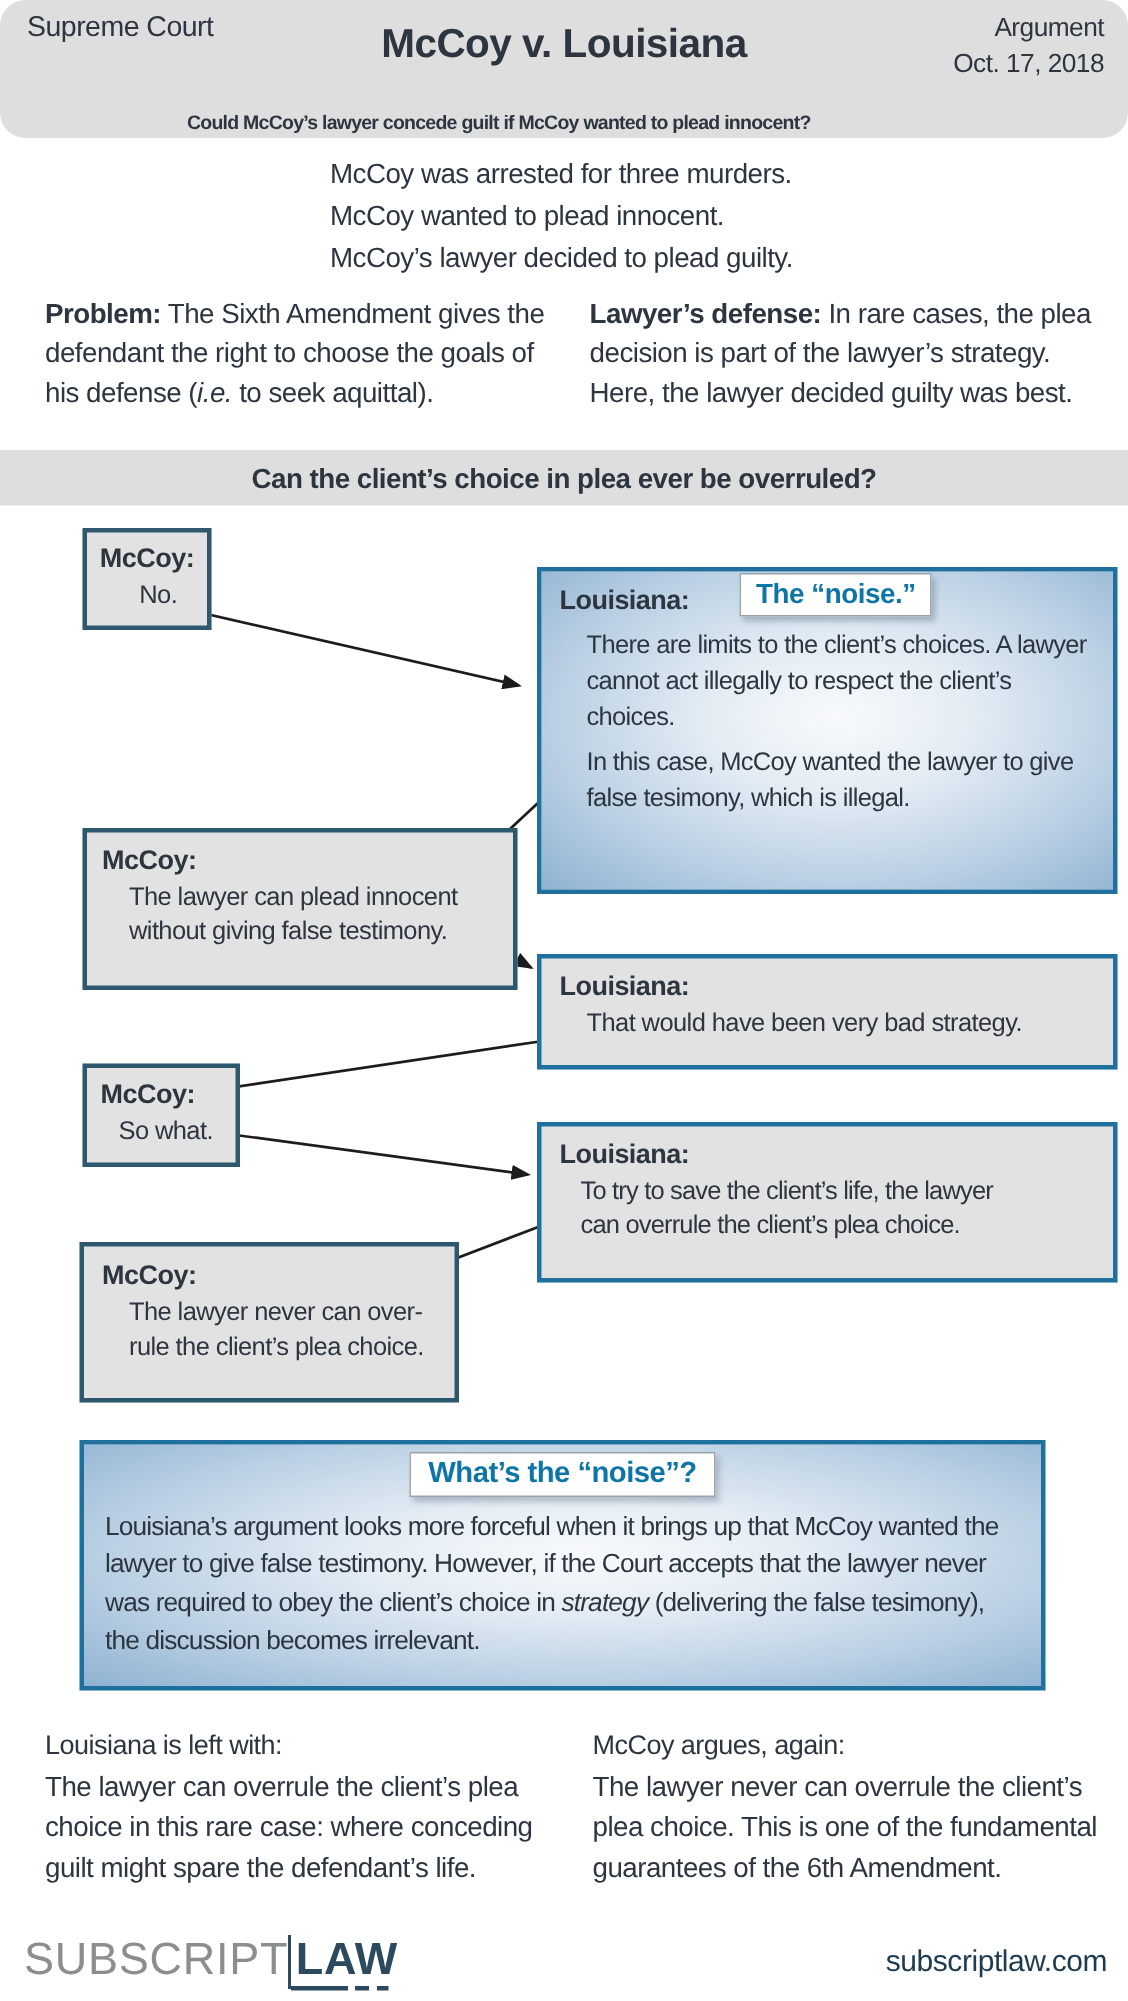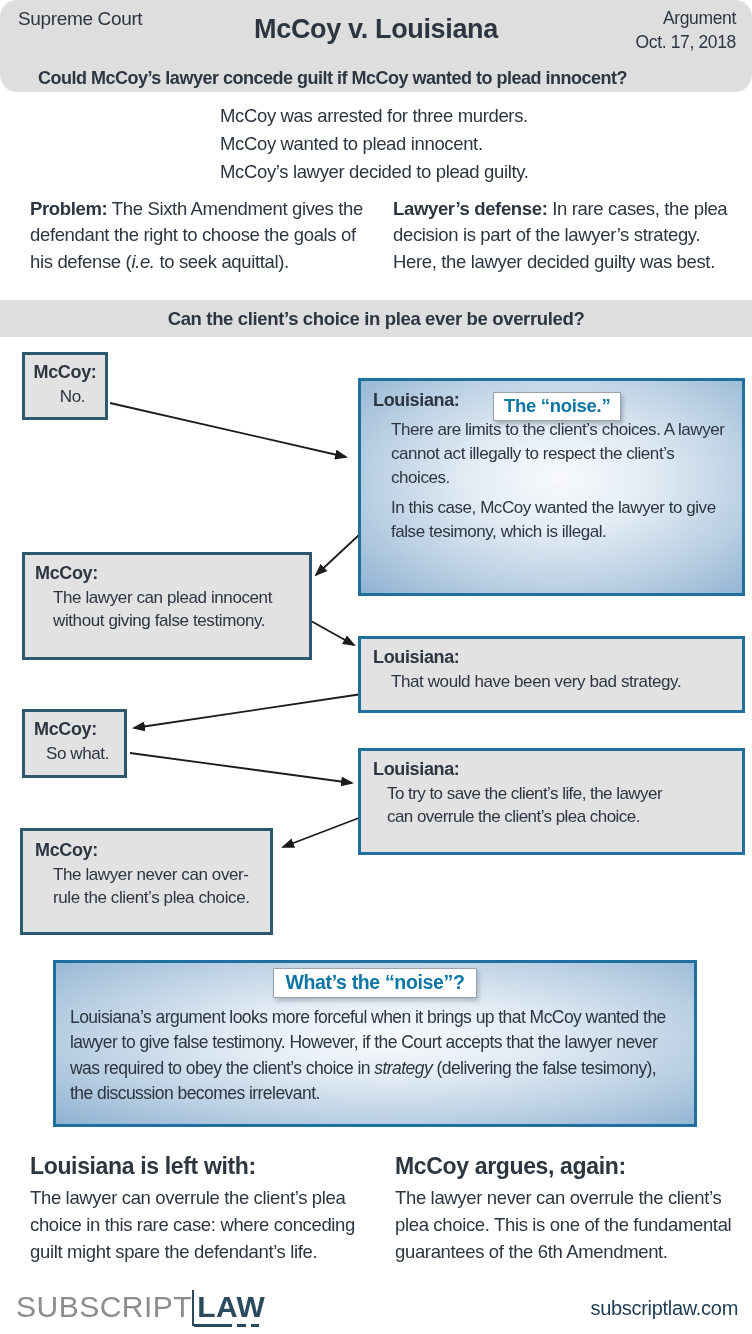--- a/index.html
+++ b/index.html
@@ -6,47 +6,47 @@
   body{
     width:752px;height:1334px;position:relative;background:#ffffff;
     font-family:"Liberation Sans","DejaVu Sans",sans-serif;
     color:#2c3540;letter-spacing:-0.35px;
   }
   
   .header{position:absolute;top:0;left:0;width:752px;height:92px;background:#dfdedf;border-radius:17px;}
   .court{position:absolute;top:8px;left:18px;font-size:19px;}
   .title{position:absolute;top:14px;left:0;width:752px;text-align:center;font-size:27px;font-weight:bold;}
   .arg-block{position:absolute;top:7px;right:16px;text-align:right;font-size:17.5px;line-height:1.35;}
-  .question{position:absolute;bottom:3px;left:0;width:665px;text-align:center;font-size:18px;font-weight:bold;letter-spacing:-0.5px;}
+  .question{position:absolute;bottom:3px;left:0;width:665px;text-align:center;font-size:13px;font-weight:bold;letter-spacing:-0.5px;}
   
   .facts{position:absolute;top:102px;left:220px;font-size:18.5px;line-height:1.52;}
   
   .positions{position:absolute;top:196px;left:30px;width:708px;display:flex;}
   .pos-col{font-size:18.5px;line-height:1.42;}
   .pos-left{width:338px;margin-right:28px;}
   .pos-right{width:348px;}
   .pos-label{font-weight:bold;}
   .it{font-style:italic;}
   
   .band{position:absolute;top:300px;left:0;width:752px;height:37px;background:#dfdedf;
         font-size:18.5px;font-weight:bold;text-align:center;line-height:37px;}
   
   .flow{position:absolute;top:337px;left:0;width:752px;height:623px;}
   .fbox{position:absolute;box-sizing:border-box;}
-  .graybox{background:#e3e2e2;border:3px solid #2d586e;}
+  .graybox{background:#e3e2e2;border:3px solid #2d586e;margin-left:33px;}
   .bluebox{border:3px solid #1f6f9f;
     background:radial-gradient(ellipse at 52% 46%, #f8fafc 0%, #e3ecf4 32%, #bcd1e4 66%, #8fb2d2 100%);}
   .lgray{background:#e3e2e2;border:3px solid #1f6f9f;}
   .speaker{font-weight:bold;font-size:18px;}
   .fbody{font-size:17px;line-height:1.38;letter-spacing:-0.4px;white-space:pre-line;padding-left:18px;margin-top:2px;}
   .m1{left:22px;top:15px;width:86px;height:68px;text-align:center;padding-top:7px;}
   .m1 .fbody{padding-left:15px;white-space:normal;}
   .l1{left:358px;top:41px;width:387px;height:218px;padding:9px 8px 6px 12px;}
   .l1 p{margin:7px 0 0 0;padding-left:18px;font-size:17px;line-height:1.4;letter-spacing:-0.45px;}
-  .noise-tag{position:absolute;left:132px;top:11px;background:#ffffff;border:1px solid #9aa3aa;
+  .noise-tag{position:absolute;left:132px;top:1px;background:#ffffff;border:1px solid #9aa3aa;
     padding:2px 10px 3px 10px;font-size:18.5px;font-weight:bold;color:#0e76a6;letter-spacing:-0.3px;
     box-shadow:2px 3px 4px rgba(60,80,100,0.35);white-space:nowrap;}
   .m2{left:22px;top:215px;width:290px;height:108px;padding:8px 6px 6px 10px;}
   .l2{left:358px;top:299px;width:387px;height:77px;padding:8px 6px 6px 12px;}
   .m3{left:22px;top:372px;width:105px;height:69px;padding:7px 4px 4px 9px;}
   .m3 .fbody{padding-left:12px;}
   .l3{left:358px;top:411px;width:387px;height:107px;padding:8px 6px 6px 12px;}
   .l3 .fbody{padding-left:14px;letter-spacing:-0.55px;}
   .m4{left:20px;top:491px;width:253px;height:107px;padding:9px 6px 6px 12px;}
   .arrows{position:absolute;top:0;left:0;width:752px;height:623px;pointer-events:none;}
@@ -56,21 +56,21 @@
     background:radial-gradient(ellipse at 52% 46%, #f8fafc 0%, #e3ecf4 32%, #bcd1e4 66%, #8fb2d2 100%);}
   .noise-title{display:block;margin:0 auto;width:fit-content;background:#ffffff;border:1px solid #9aa3aa;
     padding:2px 12px 3px 12px;font-size:19.5px;font-weight:bold;color:#0e76a6;
     box-shadow:2px 3px 4px rgba(60,80,100,0.3);}
   .noise-body{margin-top:7px;font-size:17.5px;line-height:1.45;letter-spacing:-0.55px;}
   
   .conclusions{position:absolute;top:1150px;left:30px;width:708px;display:flex;}
   .conc-col{font-size:18.5px;line-height:1.45;}
   .conc-left{width:340px;margin-right:25px;}
   .conc-right{width:343px;}
-  .conc-label{font-weight:bold;font-size:23px;margin-bottom:2px;}
+  .conc-label{font-weight:normal;font-size:18px;margin-bottom:2px;}
   
   .footer{position:absolute;top:1288px;left:16px;width:722px;height:40px;
     display:flex;justify-content:space-between;align-items:center;}
   .logo{font-size:30px;letter-spacing:0.5px;white-space:nowrap;}
   .logo-subscript{color:#8b8d8f;font-weight:300;}
   .logo-law{color:#2c4a5e;font-weight:bold;border-left:2px solid #2c4a5e;padding:0 2px 2px 3px;
     position:relative;display:inline-block;}
   .logo-law::after{content:"";position:absolute;left:0;right:8px;bottom:-1px;height:3px;
     background:linear-gradient(to right,#2c4a5e 0 58%,transparent 58% 66%,#2c4a5e 66% 80%,transparent 80% 88%,#2c4a5e 88% 100%);}
   .site{font-size:20px;font-weight:normal;color:#1d3c52;letter-spacing:-0.3px;}

